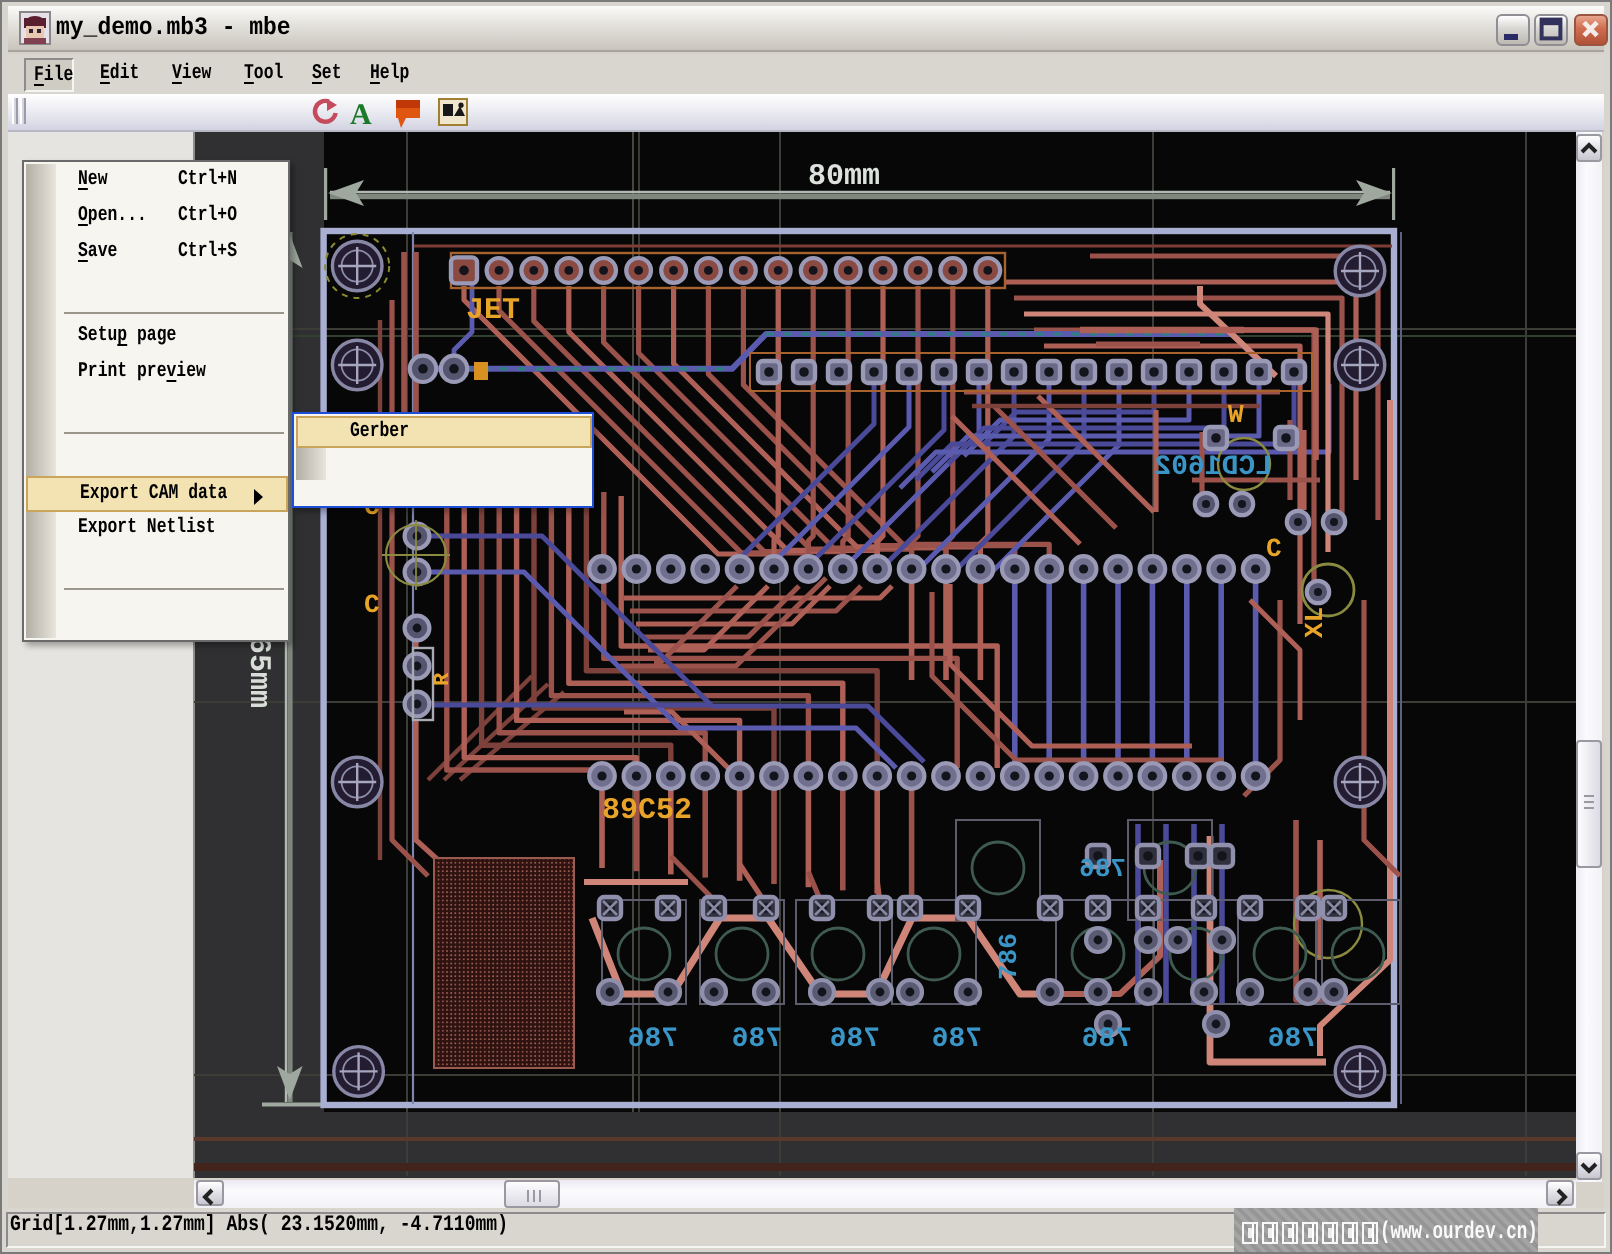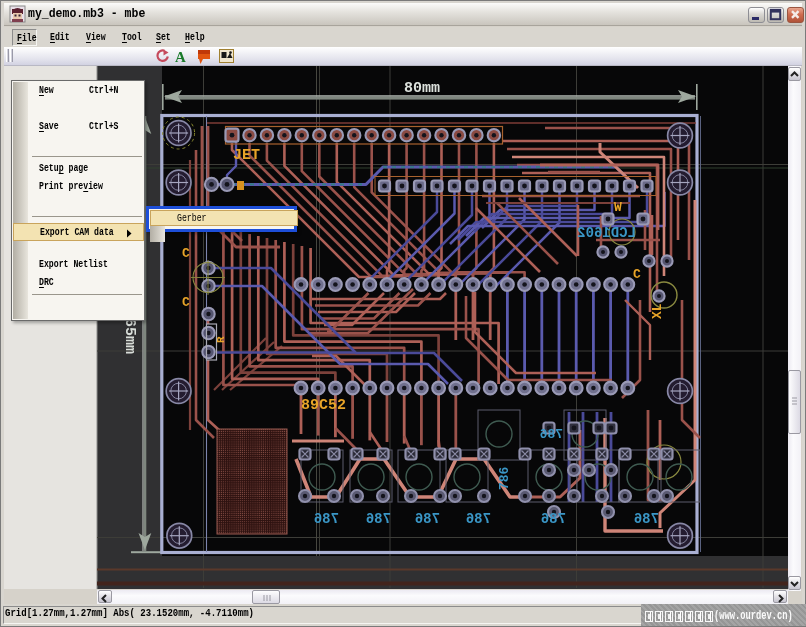--- a/index.html
+++ b/index.html
@@ -33,32 +33,32 @@
   background:linear-gradient(#ffffff,#dddbe2 60%,#c8c6d0); color:#26262e; text-align:center; }
 #vthumb { position:absolute; left:0px; top:304px; width:13px; height:64px; border:1px solid #9a99a2; border-radius:2px;
   background:linear-gradient(90deg,#fdfdfe,#dcdae4); }
 #hthumb { position:absolute; left:155px; top:0px; width:28px; height:14px; border:1px solid #9a99a2; border-radius:2px;
   background:linear-gradient(#fdfdfe,#dcdae4); }
 
 #status { position:absolute; left:1px; top:604px; width:804px; height:22px; background:#d9d6cf; }
 #scell { position:absolute; left:2px; top:2px; width:800px; height:18px;
   border:1px solid; border-color:#8c8c8c #f5f5f2 #f5f5f2 #8c8c8c; }
 #stext { position:absolute; left:4px; top:3px; font-size:11px; color:#000; font-weight:bold; }
-#wmark { position:absolute; left:640px; top:0px; width:166px; height:22px; color:#fff; background:repeating-linear-gradient(45deg,#969696 0 2px,#a4a4a4 2px 4px); }
+#wmark { position:absolute; left:616px; top:0px; width:152px; height:22px; color:#fff; background:repeating-linear-gradient(45deg,#969696 0 2px,#a4a4a4 2px 4px); }
 
 #dropdown { position:absolute; left:11px; top:46px; width:134px; height:241px; background:#f7f5f0; font-weight:bold;
   border:1px solid #6a6a6a; box-shadow:2px 2px 3px rgba(0,0,0,0.3); font-size:10.5px;margin-top:34px; }
 #dgutter { position:absolute; left:1px; top:1px; width:15px; height:237px; background:linear-gradient(90deg,#b2aea4,#e8e5dd); }
 .drow { position:absolute; left:1px; width:131px; height:18px; line-height:17px; color:#000; }
 .drow .lab { position:absolute; left:26px; }
 .drow .sc { position:absolute; left:76px; }
 .dsep { position:absolute; left:20px; width:110px; height:0px; border-top:1px solid #9a968c; }
 .dhl { background:#f3e3b2; border:1px solid #c9a45c; }
-#submenu { position:absolute; left:146px; top:206px; width:151px; height:26px; background:#f7f5f0; font-weight:normal;
-  border:3px solid #1d4ed8; box-shadow:2px 2px 3px rgba(0,0,0,0.3); font-size:10.5px; }
+#submenu { position:absolute; left:146px; top:206px; width:151px; height:48px; background:#f7f5f0; font-weight:bold;
+  border:1px solid #1d4ed8; box-shadow:2px 2px 3px rgba(0,0,0,0.3); font-size:10.5px; }
 #sgutter { position:absolute; left:1px; top:1px; width:15px; height:32px; background:linear-gradient(90deg,#b2aea4,#e8e5dd); }
 .srow { position:absolute; left:1px; width:148px; height:16px; line-height:15px; color:#000; }
 .srow .lab { position:absolute; left:26px; }
 u { text-decoration-thickness:1px; text-underline-offset:1.5px; }
 </style></head>
 <body>
 <svg width="797" height="523" viewBox="4 66 797 523" style="position:absolute;left:4px;top:66px">
     <defs>
       <pattern id="dots" width="2.1" height="2.1" patternUnits="userSpaceOnUse">
         <rect width="2.1" height="2.1" fill="#2e1210"></rect>
@@ -664,43 +664,44 @@
  <div id="scell"></div>
  <div id="stext"><span class="mx" style="transform:scaleX(0.82)">Grid[1.27mm,1.27mm] Abs( 23.1520mm, -4.7110mm)</span></div>
  <div id="wmark" style="padding:4px 0 0 3px;white-space:nowrap"><span style="display:inline-block;width:8px;height:11px;border:1px solid #f8f8f8;margin:0 1px;position:relative;top:1px;"><span style="position:absolute;left:2px;top:2px;right:2px;bottom:2px;border:1px solid #f0f0f0"></span><span style="position:absolute;left:4px;top:0;bottom:0;width:1px;background:#fff"></span></span><span style="display:inline-block;width:8px;height:11px;border:1px solid #f8f8f8;margin:0 1px;position:relative;top:1px;"><span style="position:absolute;left:2px;top:2px;right:2px;bottom:2px;border:1px solid #f0f0f0"></span><span style="position:absolute;left:4px;top:0;bottom:0;width:1px;background:#fff"></span></span><span style="display:inline-block;width:8px;height:11px;border:1px solid #f8f8f8;margin:0 1px;position:relative;top:1px;"><span style="position:absolute;left:2px;top:2px;right:2px;bottom:2px;border:1px solid #f0f0f0"></span><span style="position:absolute;left:4px;top:0;bottom:0;width:1px;background:#fff"></span></span><span style="display:inline-block;width:8px;height:11px;border:1px solid #f8f8f8;margin:0 1px;position:relative;top:1px;"><span style="position:absolute;left:2px;top:2px;right:2px;bottom:2px;border:1px solid #f0f0f0"></span><span style="position:absolute;left:4px;top:0;bottom:0;width:1px;background:#fff"></span></span><span style="display:inline-block;width:8px;height:11px;border:1px solid #f8f8f8;margin:0 1px;position:relative;top:1px;"><span style="position:absolute;left:2px;top:2px;right:2px;bottom:2px;border:1px solid #f0f0f0"></span><span style="position:absolute;left:4px;top:0;bottom:0;width:1px;background:#fff"></span></span><span style="display:inline-block;width:8px;height:11px;border:1px solid #f8f8f8;margin:0 1px;position:relative;top:1px;"><span style="position:absolute;left:2px;top:2px;right:2px;bottom:2px;border:1px solid #f0f0f0"></span><span style="position:absolute;left:4px;top:0;bottom:0;width:1px;background:#fff"></span></span><span style="display:inline-block;width:8px;height:11px;border:1px solid #f8f8f8;margin:0 1px;position:relative;top:1px;"><span style="position:absolute;left:2px;top:2px;right:2px;bottom:2px;border:1px solid #f0f0f0"></span><span style="position:absolute;left:4px;top:0;bottom:0;width:1px;background:#fff"></span></span><span style="font-size:12px;font-weight:bold;position:relative;top:-2px;color:#fafafa"><span class="mx" style="transform:scaleX(0.73)">(www.ourdev.cn)</span></span></div>
 </div>
 <div id="dropdown">
  <div id="dgutter"></div>
  <div class="drow" style="top:1px">
       <span class="lab mx"><u>N</u>ew</span>
       <span class="sc mx">Ctrl+N</span>
     </div>
+    <div class="drow" style="top:19px">
+      <span class="lab mx"><u>O</u>pen...</span>
+      <span class="sc mx">Ctrl+O</span>
+    </div>
     <div class="drow" style="top:37px">
       <span class="lab mx"><u>S</u>ave</span>
       <span class="sc mx">Ctrl+S</span>
     </div>
     <div class="dsep" style="top:75px"></div>
     <div class="drow" style="top:79px">
       <span class="lab mx">Setu<u>p</u> page</span>
     </div>
     <div class="drow" style="top:97px">
       <span class="lab mx">Print pre<u>v</u>iew</span>
     </div>
     <div class="dsep" style="top:135px"></div>
-    <div class="drow dhl" style="top:142px">
+    <div class="drow dhl" style="top:157px">
       <span class="lab mx">Export CAM data</span>
       <svg style="position:absolute;right:11px;top:5px" width="6" height="9">
         <path d="M1 0.5 L5.5 4.5 L1 8.5 Z" fill="#000"></path>
       </svg>
     </div>
     <div class="drow" style="top:175px">
       <span class="lab mx">Export Netlist</span>
-    </div>
-    <div class="drow" style="top:193px">
-      <span class="lab mx"><u>D</u>RC</span>
     </div>
     <div class="dsep" style="top:213px"></div>
 </div>
 <div id="submenu">
  <div id="sgutter"></div>
  <div class="srow dhl" style="top:1px;">
       <span class="lab mx">Gerber</span>
     </div>
 </div>
 

